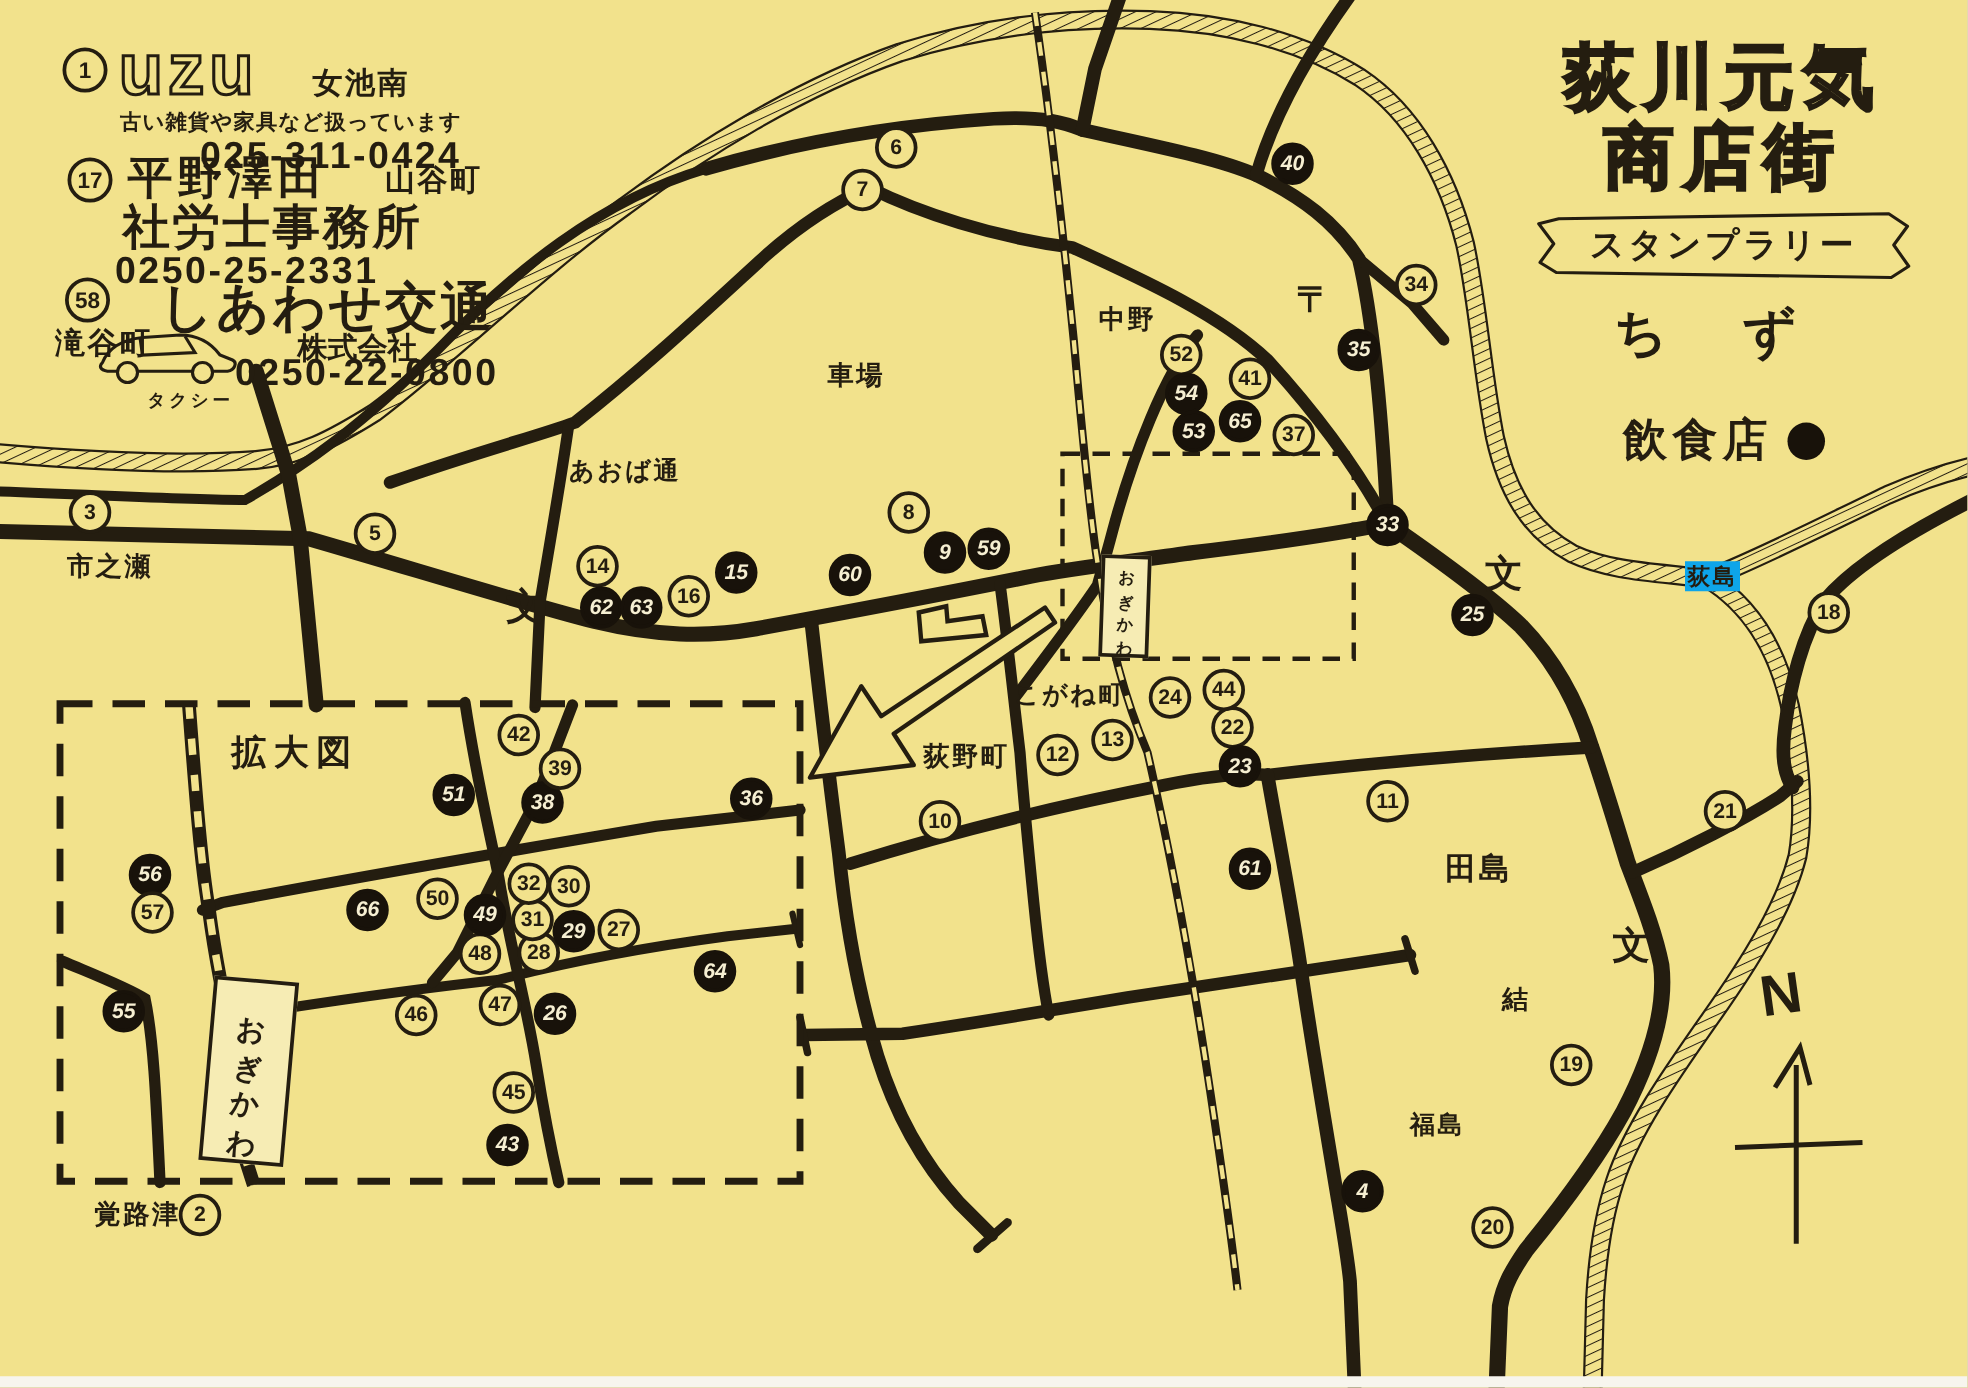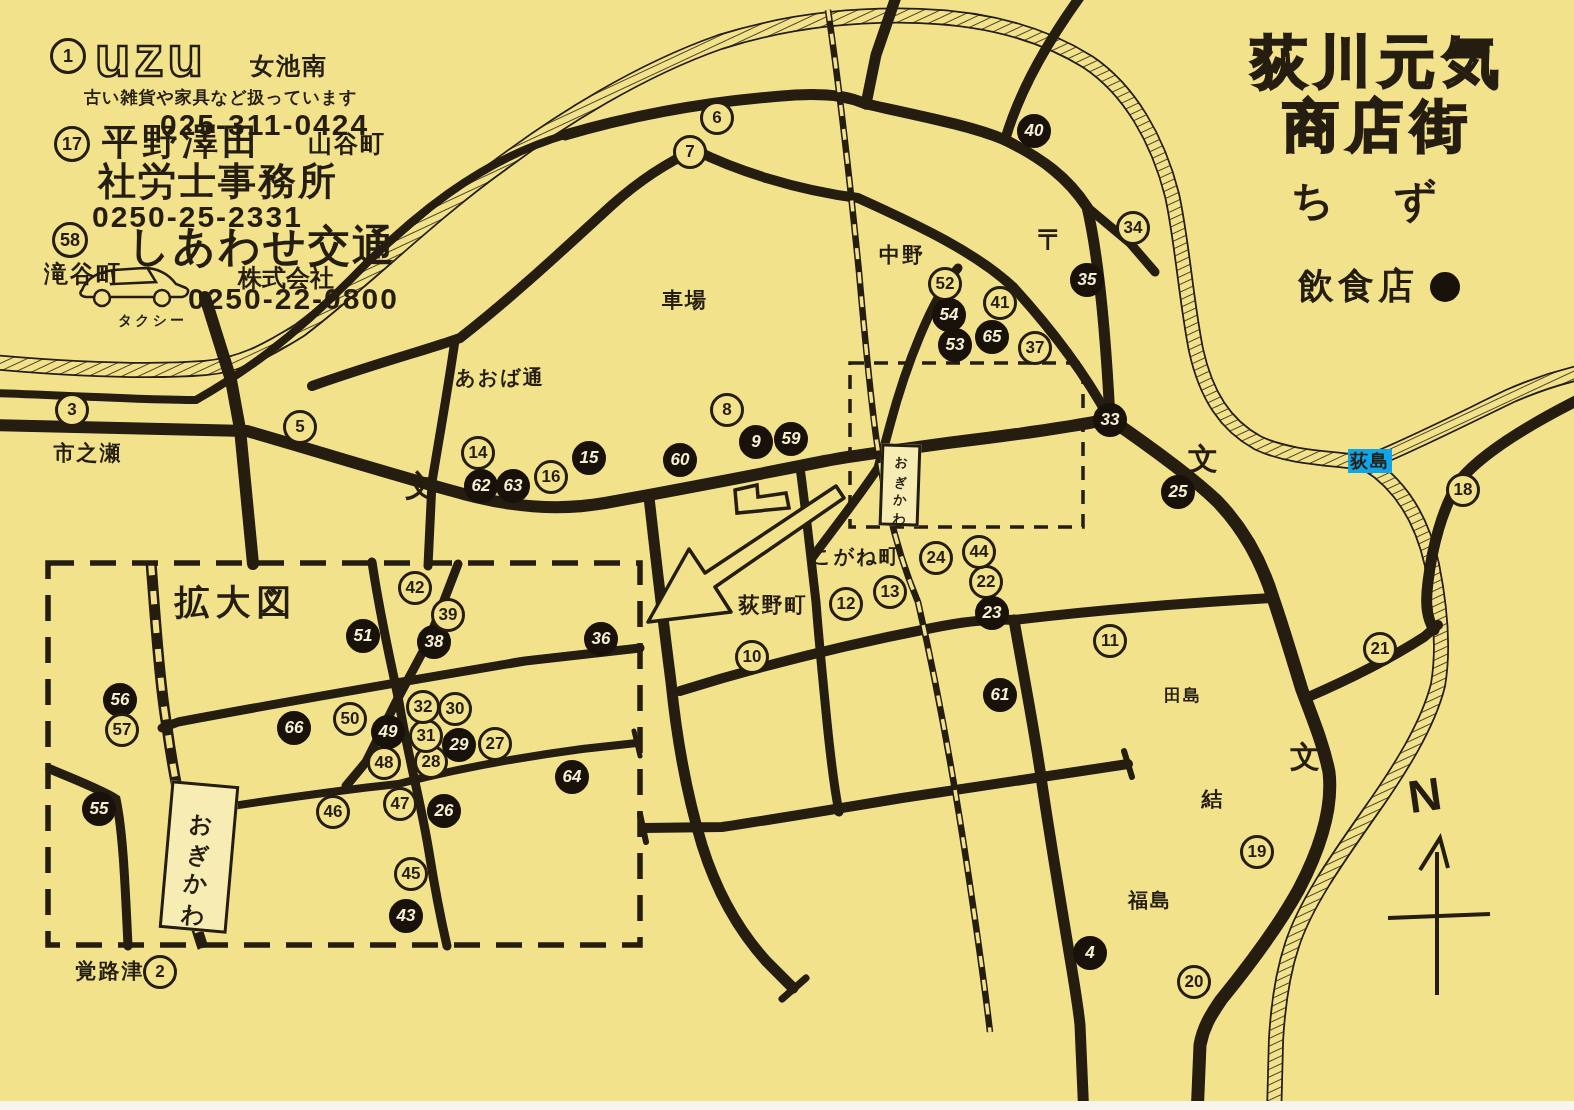--- a/index.html
+++ b/index.html
@@ -199,50 +199,56 @@
       <div class="stamp filled" style="left: 555px; top: 760px;">64</div>
       <div class="stamp filled" style="left: 975px; top: 320px; text-align: center;">65</div>
       <div class="stamp filled" style="left: 277px; top: 711px;">66</div>
       <div class="lbl" style="left: 88px; top: 453px; font-size: 21px;">市之瀬</div>
       <div class="lbl" style="left: 500px; top: 377px; font-size: 20px;">あおば通</div>
       <div class="lbl" style="left: 685px; top: 300px; font-size: 21px;">車場</div>
       <div class="lbl" style="left: 902px; top: 255px; font-size: 21px;">中野</div>
       <div class="lbl" style="left: 1052px; top: 240px; font-size: 28px;">〒</div>
       <div class="lbl" style="left: 856px; top: 556px; font-size: 20px;">こがね町</div>
       <div class="lbl" style="left: 773px; top: 605px; font-size: 21px;">荻野町</div>
-      <div class="lbl" style="left: 1183px; top: 695px; font-size: 17px;">田島</div>
+      <div class="lbl" style="left: 1183px; top: 695px; font-size: 25px;">田島</div>
       <div class="lbl" style="left: 1213px; top: 799px; font-size: 21px;">結</div>
       <div class="lbl" style="left: 1150px; top: 900px; font-size: 20px;">福島</div>
       <div class="lbl" style="left: 110px; top: 971px; font-size: 21px;">覚路津</div>
       <div class="lbl bg" style="left: 1370px; top: 461px; font-size: 18px;">荻島</div>
-      <div class="lbl" style="left: 236px; top: 602px; font-size: 35px; font-weight: 800; letter-spacing: 6px;">拡大図</div>
+      <div class="lbl" style="left: 236px; top: 602px; font-size: 28px; font-weight: 800; letter-spacing: 6px;">拡大図</div>
       <div class="lbl" style="left: 423px; top: 486px; font-size: 30px; font-weight: 800; letter-spacing: 6px;">文</div>
       <div class="lbl" style="left: 1206px; top: 459px; font-size: 30px; font-weight: 800; letter-spacing: 6px;">文</div>
       <div class="lbl" style="left: 1308px; top: 757px; font-size: 30px; font-weight: 800; letter-spacing: 6px;">文</div>
       <div class="sign" style="left: 880px; top: 444px; width: 34px; height: 76px; font-size: 13px; transform: rotate(2deg);">おぎかわ</div>
       <div class="sign" style="left: 165px; top: 783px; width: 62px; height: 142px; font-size: 23px; transform: rotate(5deg);">おぎかわ</div>
     </div>
 
 <div id="compassN" style="left:1408px;top:768px;">N</div>
 
 <div id="title">
   <div class="t1 outline-txt">荻川元気</div>
   <div class="t2 outline-txt">商店街</div>
+  <div id="banner">
+    <svg width="300" height="56" viewBox="0 0 300 56">
+      <path d="M18,7 L282,3 L297,13 L286,28 L298,45 L284,54 L16,50 L3,42 L14,27 L2,11 Z" fill="#f2e28c" stroke="#241d10" stroke-width="2.5" stroke-linejoin="round"></path>
+    </svg>
+    <div class="btxt">スタンプラリー</div>
+  </div>
   <div id="chizu">ちず</div>
   <div id="legend">
     <span>飲食店</span>
     <span class="dot"></span>
   </div>
 </div>
 
 <div id="ads">
   <div class="adnum" style="left:10px;top:18px;">1</div>
   <div id="uzu-logo" class="outline-txt">uzu</div>
   <div class="small-area" style="position:absolute;left:210px;top:30px;">女池南</div>
-  <div style="position:absolute;left:44px;top:66px;font-size:17px;font-weight:700;letter-spacing:1px;">古い雑貨や家具など扱っています</div>
+  <div style="position:absolute;left:56px;top:66px;font-size:17px;font-weight:700;letter-spacing:1px;">古い雑貨や家具など扱っています</div>
   <div class="phone" style="position:absolute;left:120px;top:88px;">025-311-0424</div>
 
   <div class="adnum" style="left:14px;top:106px;">17</div>
   <div style="position:absolute;left:62px;top:98px;font-size:36px;font-weight:800;letter-spacing:4px;">平野澤田</div>
   <div class="small-area" style="position:absolute;left:268px;top:108px;">山谷町</div>
   <div style="position:absolute;left:58px;top:136px;font-size:38px;font-weight:800;letter-spacing:2px;">社労士事務所</div>
   <div class="phone" style="position:absolute;left:52px;top:180px;">0250-25-2331</div>
 
   <div class="adnum" style="left:12px;top:202px;">58</div>
   <div class="small-area" style="position:absolute;left:4px;top:238px;">滝谷町</div>

